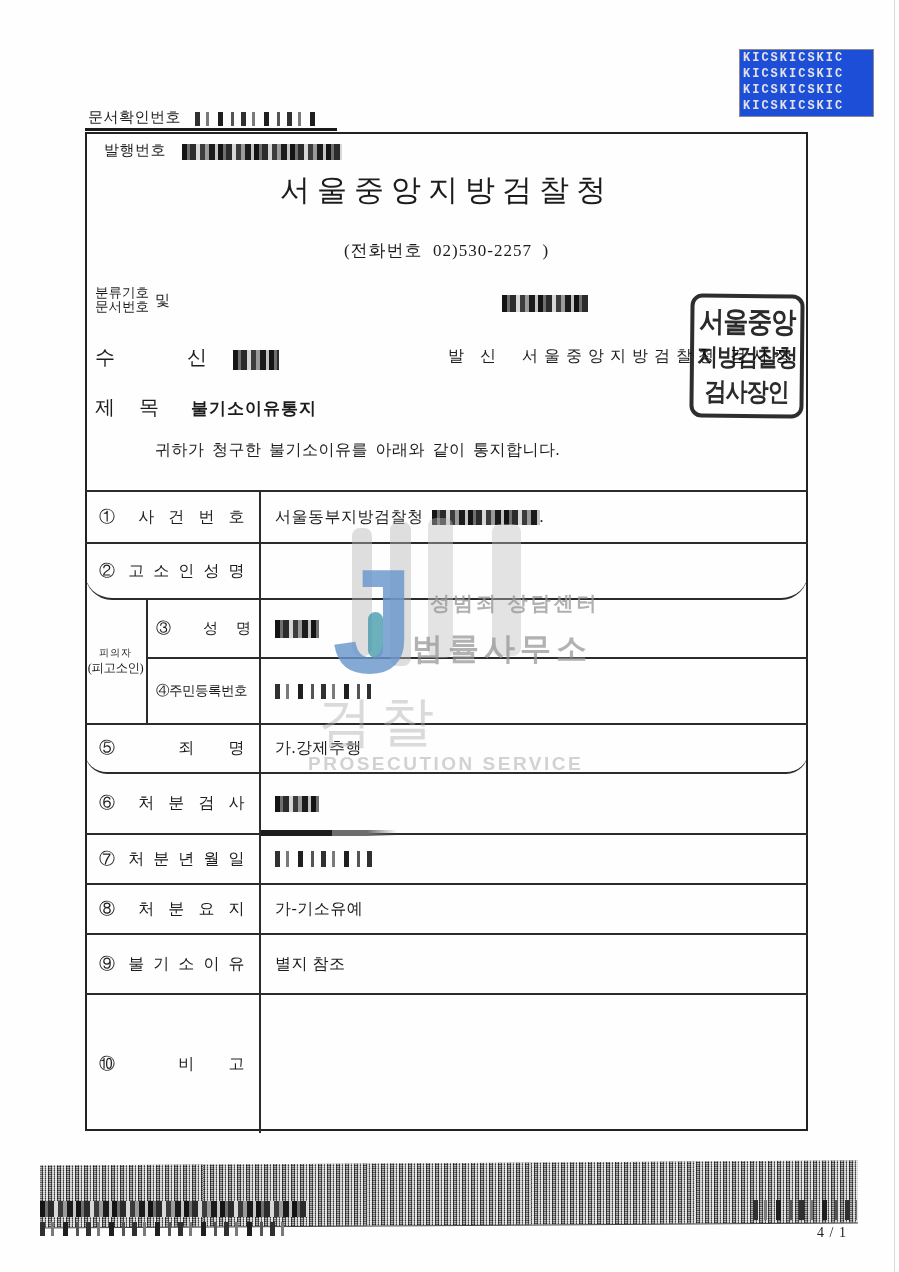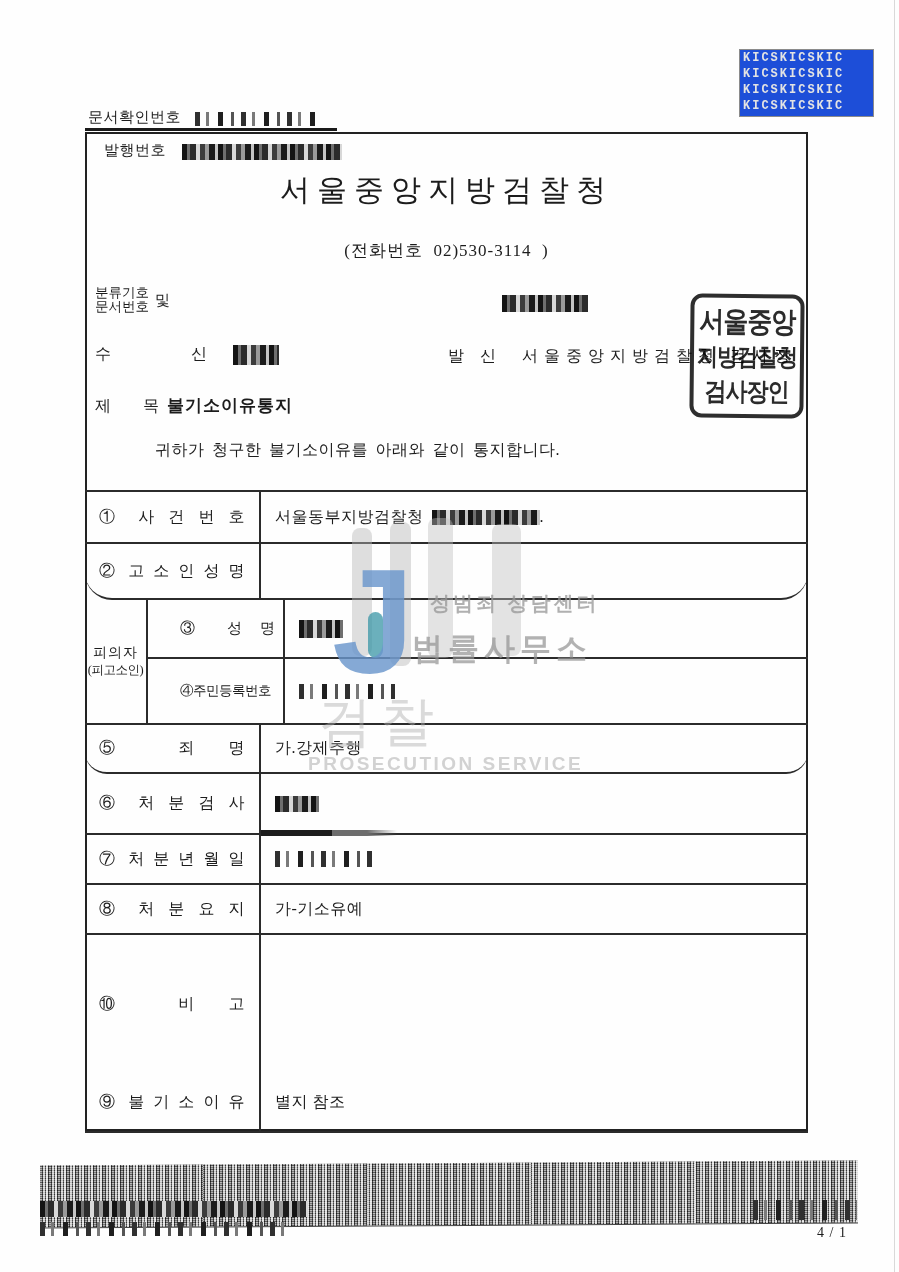--- a/index.html
+++ b/index.html
@@ -14,21 +14,21 @@
 
   
   .abs{position:absolute;}
   .lab{font-size:15px;letter-spacing:.5px;}
   .pre{white-space:pre;}
   .outer-box{position:absolute;left:85px;top:132px;width:723px;height:999px;border:2px solid #222;box-sizing:border-box;}
   .topline{position:absolute;left:85px;top:128px;width:252px;height:3px;background:#1a1a1a;}
   .title{position:absolute;left:85px;top:170px;width:723px;text-align:center;
          font-size:30px;font-weight:500;letter-spacing:7px;}
   .phone{position:absolute;left:85px;top:239px;width:723px;text-align:center;font-size:17px;letter-spacing:1px;}
-  .jlabel{display:inline-block;text-align:justify;text-align-last:justify;font-size:16px;}
+  .jlabel{display:inline-block;text-align:justify;text-align-last:justify;font-size:20px;}
   .subject-val{font-size:17px;font-weight:bold;letter-spacing:1px;}
   .body-line{font-size:16px;letter-spacing:.5px;word-spacing:3px;}
 
   
   .seal{position:absolute;left:690px;top:294px;width:114px;height:124px;border:4px solid #2e2e2e;
         border-radius:12px;box-sizing:border-box;display:flex;flex-direction:column;justify-content:space-around;
         align-items:center;padding:4px 2px;transform:rotate(.6deg);mix-blend-mode:multiply;z-index:6;}
   .seal div{font-weight:bold;color:#2b2b2b;line-height:1;letter-spacing:-1px;transform:scaleY(1.15);}
   .seal .s1{font-size:25px;} .seal .s2{font-size:21px;} .seal .s3{font-size:22px;}
 
@@ -40,26 +40,26 @@
 
   
   .grid{position:absolute;left:85px;top:490px;width:723px;box-sizing:border-box;z-index:2;}
   .row{display:flex;border-bottom:2px solid #2b2b2b;box-sizing:border-box;position:relative;}
   .cell-label{width:176px;border-right:2px solid #2b2b2b;box-sizing:border-box;
               display:flex;align-items:center;padding:0 14px;}
   .cell-label > div{flex:1;font-size:16px;text-align:justify;text-align-last:justify;letter-spacing:.5px;}
   .cell-value{flex:1;display:flex;align-items:center;padding:0 14px;font-size:16px;letter-spacing:.5px;}
   .group-label{width:63px;border-right:2px solid #2b2b2b;box-sizing:border-box;display:flex;
                flex-direction:column;justify-content:center;align-items:center;}
-  .group-label .g1{font-size:14px;letter-spacing:1px;}
+  .group-label .g1{font-size:10px;letter-spacing:1px;}
   .group-label .g2{font-size:12.5px;letter-spacing:-.5px;}
   .group-body{flex:1;display:flex;flex-direction:column;}
   .sub-row{display:flex;box-sizing:border-box;}
   .sub-row.first{border-bottom:2px solid #2b2b2b;}
-  .sub-label{width:113px;border-right:2px solid #2b2b2b;box-sizing:border-box;display:flex;align-items:center;padding:16px 8px;margin-left:24px;}
+  .sub-label{width:113px;border-right:2px solid #2b2b2b;box-sizing:border-box;display:flex;align-items:center;padding:16px 8px;}
   .sub-label > div{flex:1;font-size:15px;text-align:justify;text-align-last:justify;}
   .sub-label > div.compact{font-size:13.5px;text-align:left;text-align-last:left;letter-spacing:-.5px;}
   .ink-bar{position:absolute;left:176px;bottom:-3px;height:6px;width:136px;z-index:3;
            background:linear-gradient(90deg,#1d1d1d 0 52%,#6d6d6d 52% 78%,rgba(0,0,0,0) 100%);}
 
   
   .wm{position:absolute;z-index:5;pointer-events:none;font-family:"Liberation Sans","DejaVu Sans",sans-serif;}
   .wm-bar{border-radius:8px;}
   .wm-j{font-weight:bold;}
 
@@ -91,21 +91,21 @@
   <div class="topline"></div>
 
   <div class="outer-box"></div>
 
   <div class="abs lab" style="left:104px;top:141px;">
     <span>발행번호</span>
     <span class="px" style="width:160px;height:16px;margin-left:12px;"></span>
   </div>
 
   <div class="title">서울중앙지방검찰청</div>
-  <div class="phone pre">(전화번호  02)530-3114  )</div>
+  <div class="phone pre">(전화번호  02)530-2257  )</div>
 
   <div class="abs" style="left:95px;top:286px;display:flex;align-items:center;">
     <div style="font-size:13.5px;line-height:14px;">
       <div>분류기호</div>
       <div>문서번호</div>
     </div>
     <div style="font-size:15px;margin-left:6px;">및</div>
   </div>
   <span class="px abs" style="left:502px;top:295px;width:86px;height:17px;"></span>
 
@@ -116,21 +116,21 @@
   <div class="abs pre" style="left:448px;top:346px;font-size:16px;letter-spacing:6px;">발 신  서울중앙지방검찰청 검사장</div>
 
   <div class="seal">
     <div class="s1">서울중앙</div>
     <div class="s2">지방검찰청</div>
     <div class="s3">검사장인</div>
   </div>
 
   <div class="abs" style="left:95px;top:394px;">
     <span class="jlabel" style="width:64px;">제 목</span>
-    <span class="subject-val" style="margin-left:4px;">불기소이유통지</span>
+    <span class="subject-val" style="margin-left:28px;">불기소이유통지</span>
   </div>
 
   <div class="abs body-line" style="left:155px;top:440px;">귀하가 청구한 불기소이유를 아래와 같이 통지합니다.</div>
 
   <div class="grid" style="border-top:2px solid #2b2b2b;">
 
     <div class="row" style="height:52px;">
       <div class="cell-label">
         <div>① 사 건 번 호</div>
       </div>
@@ -205,35 +205,35 @@
 
     <div class="row" style="height:50px;">
       <div class="cell-label">
         <div>⑧ 처 분 요 지</div>
       </div>
       <div class="cell-value">
         <span>가-기소유예</span>
       </div>
     </div>
 
+    <div class="row" style="height:60px;">
+      <div class="cell-label">
+        <div>⑨ 불 기 소 이 유</div>
+      </div>
+      <div class="cell-value">
+        <span>별지 참조</span>
+      </div>
+    </div>
+
     <div class="row" style="height:138px;border-bottom:none;">
       <div class="cell-label">
         <div>⑩ 비 고</div>
       </div>
       <div class="cell-value">
         <span></span>
-      </div>
-    </div>
-
-    <div class="row" style="height:60px;">
-      <div class="cell-label">
-        <div>⑨ 불 기 소 이 유</div>
-      </div>
-      <div class="cell-value">
-        <span>별지 참조</span>
       </div>
     </div>
   </div>
 
   <div class="wm wm-bar" style="left:352px;top:528px;width:20px;height:128px;background:rgba(185,185,185,.45);"></div>
   <div class="wm wm-bar" style="left:390px;top:522px;width:21px;height:144px;background:rgba(185,185,185,.45);"></div>
   <div class="wm wm-bar" style="left:428px;top:518px;width:25px;height:140px;background:rgba(190,190,190,.42);"></div>
   <div class="wm wm-bar" style="left:492px;top:524px;width:29px;height:132px;background:rgba(190,190,190,.42);"></div>
   <div class="wm wm-bar" style="left:368px;top:612px;width:15px;height:46px;background:rgba(58,150,165,.75);"></div>
   <div class="wm wm-j" style="left:332px;top:548px;font-size:148px;line-height:1;color:rgba(106,150,204,.82);">J</div>

